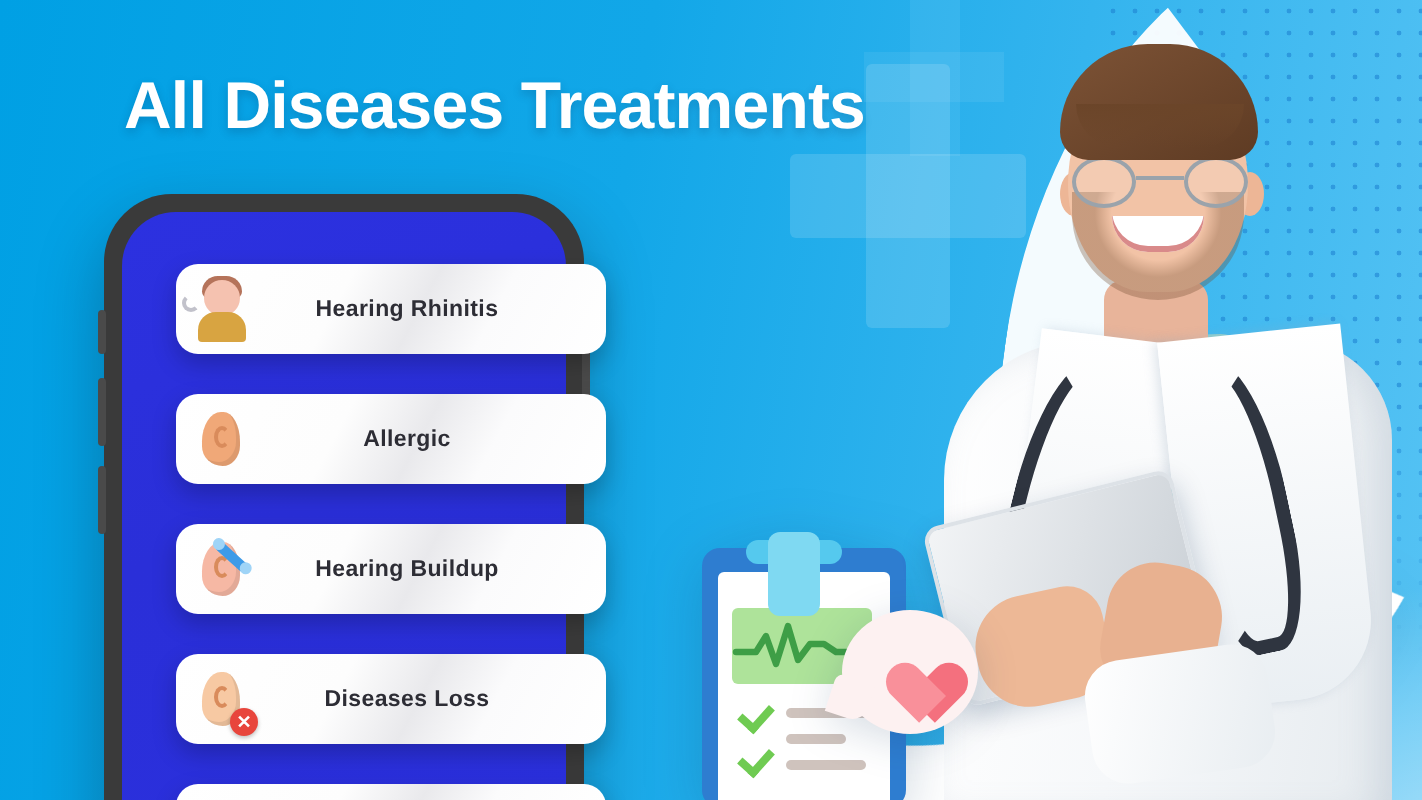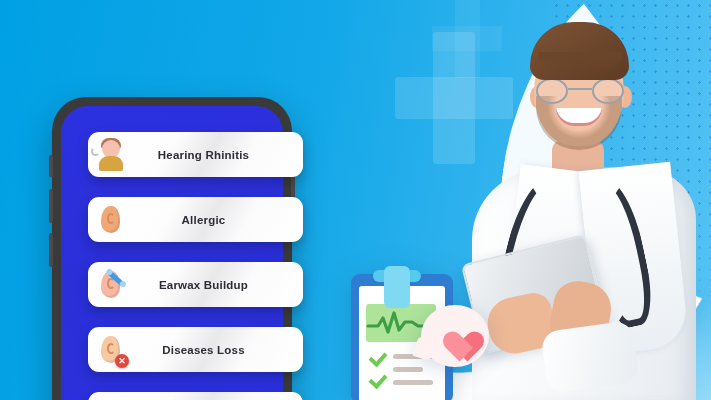--- a/index.html
+++ b/index.html
@@ -325,20 +325,21 @@
   </div>
   <div class="cross-wrap">
     <div class="v"></div>
       <div class="h"></div>
   </div>
   <div class="dots"></div>
   <div class="swoosh"></div>
   <div class="swoosh-right"></div>
   <div class="corner-fade"></div>
 
+  <div class="title">All Diseases Treatments</div>
 
   <div class="phone">
     <span class="btn-side b1"></span>
     <span class="btn-side b2"></span>
     <span class="btn-side b3"></span>
     <span class="btn-side-r"></span>
     <div class="phone-inner"></div>
   </div>
 
   <div class="card-list">
@@ -366,21 +367,21 @@
     </div>
 
     <div class="card">
       <div class="icon">
         <div class="ico">
             <span class="ear pink"></span>
             <span class="earhole"></span>
             <span class="swab"></span>
           </div>
       </div>
-      <div class="label">Earwax Buildup</div>
+      <div class="label">Hearing Buildup</div>
     </div>
 
     <div class="card">
       <div class="icon">
         <div class="ico">
             <span class="ear pale"></span>
             <span class="earhole"></span>
             <span class="badge">✕</span>
           </div>
       </div>

